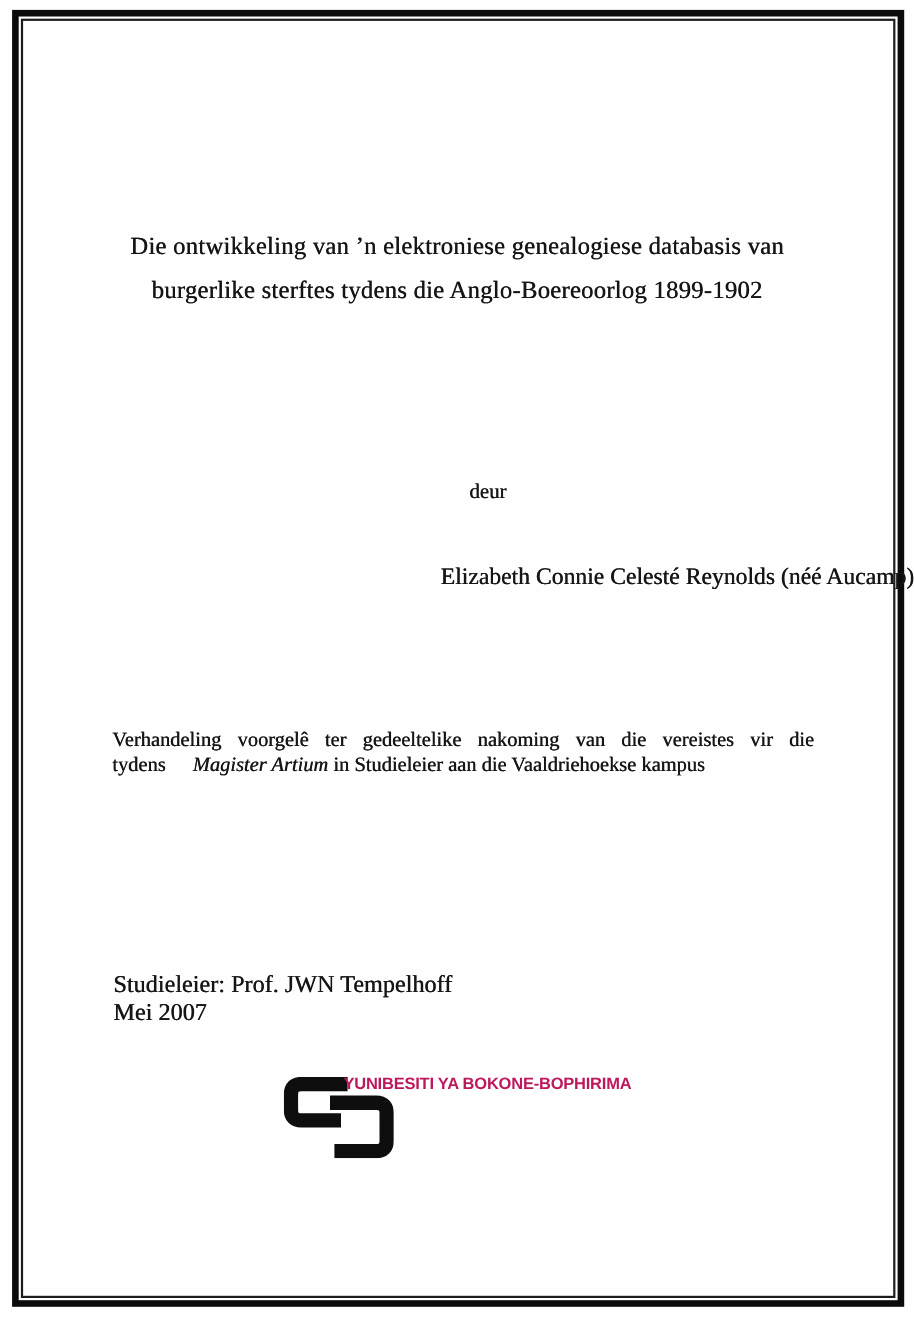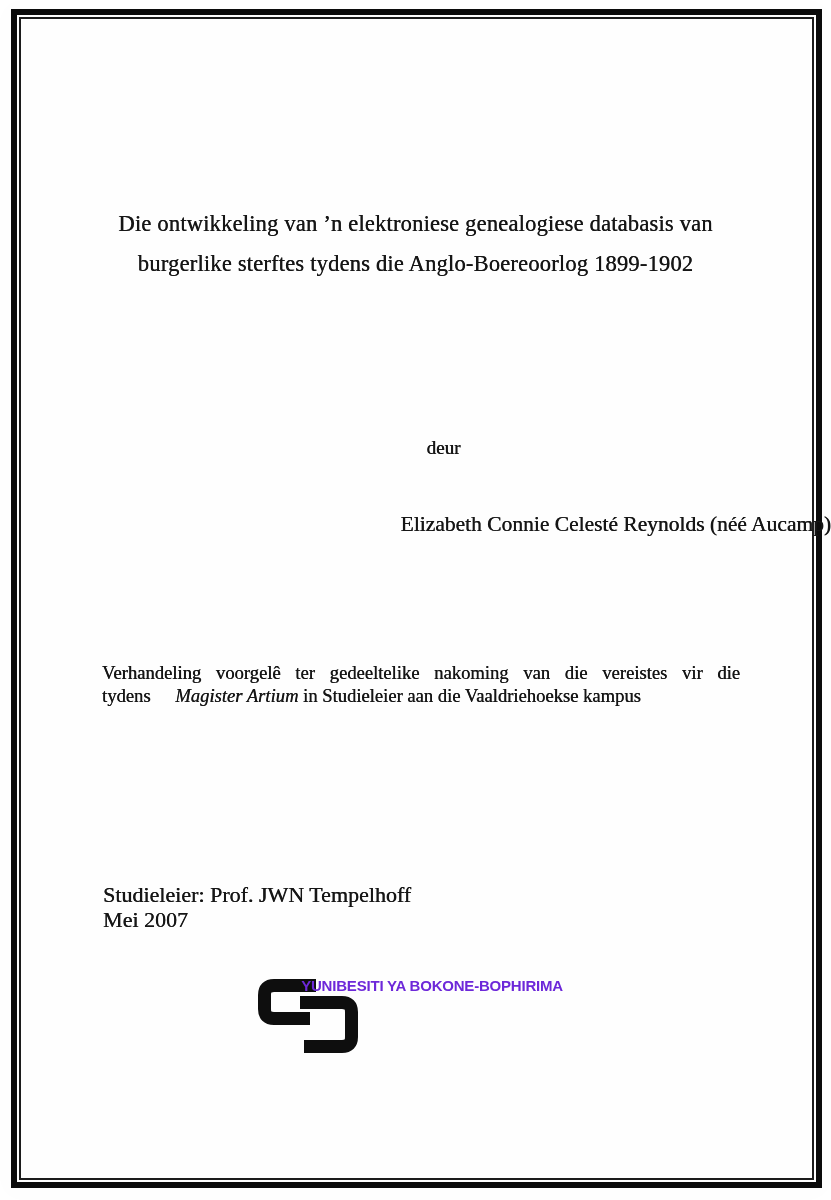--- a/index.html
+++ b/index.html
@@ -79,29 +79,29 @@
     top: 976px; left: 258px;
     width: 316px; height: 80px;
   }
   .logo-mark {
     position: absolute;
     top: 3px; left: 0;
     width: 100px; height: 74px;
   }
   .logo-text {
     position: absolute;
-    top: 1px; right: 11px;
+    top: 1px; right: 0;
     text-align: right;
     white-space: nowrap;
     font-family: "Liberation Sans", sans-serif;
     font-weight: 700;
     font-size: 15px;
     line-height: 17.2px;
     letter-spacing: -0.2px;
-    color: #6d28d9;
+    color: #be185d;
   }
 </style>
 </head>
 <body>
 
 <div class="page">
 
   <div class="frame-outer"></div>
   <div class="frame-inner"></div>
 

